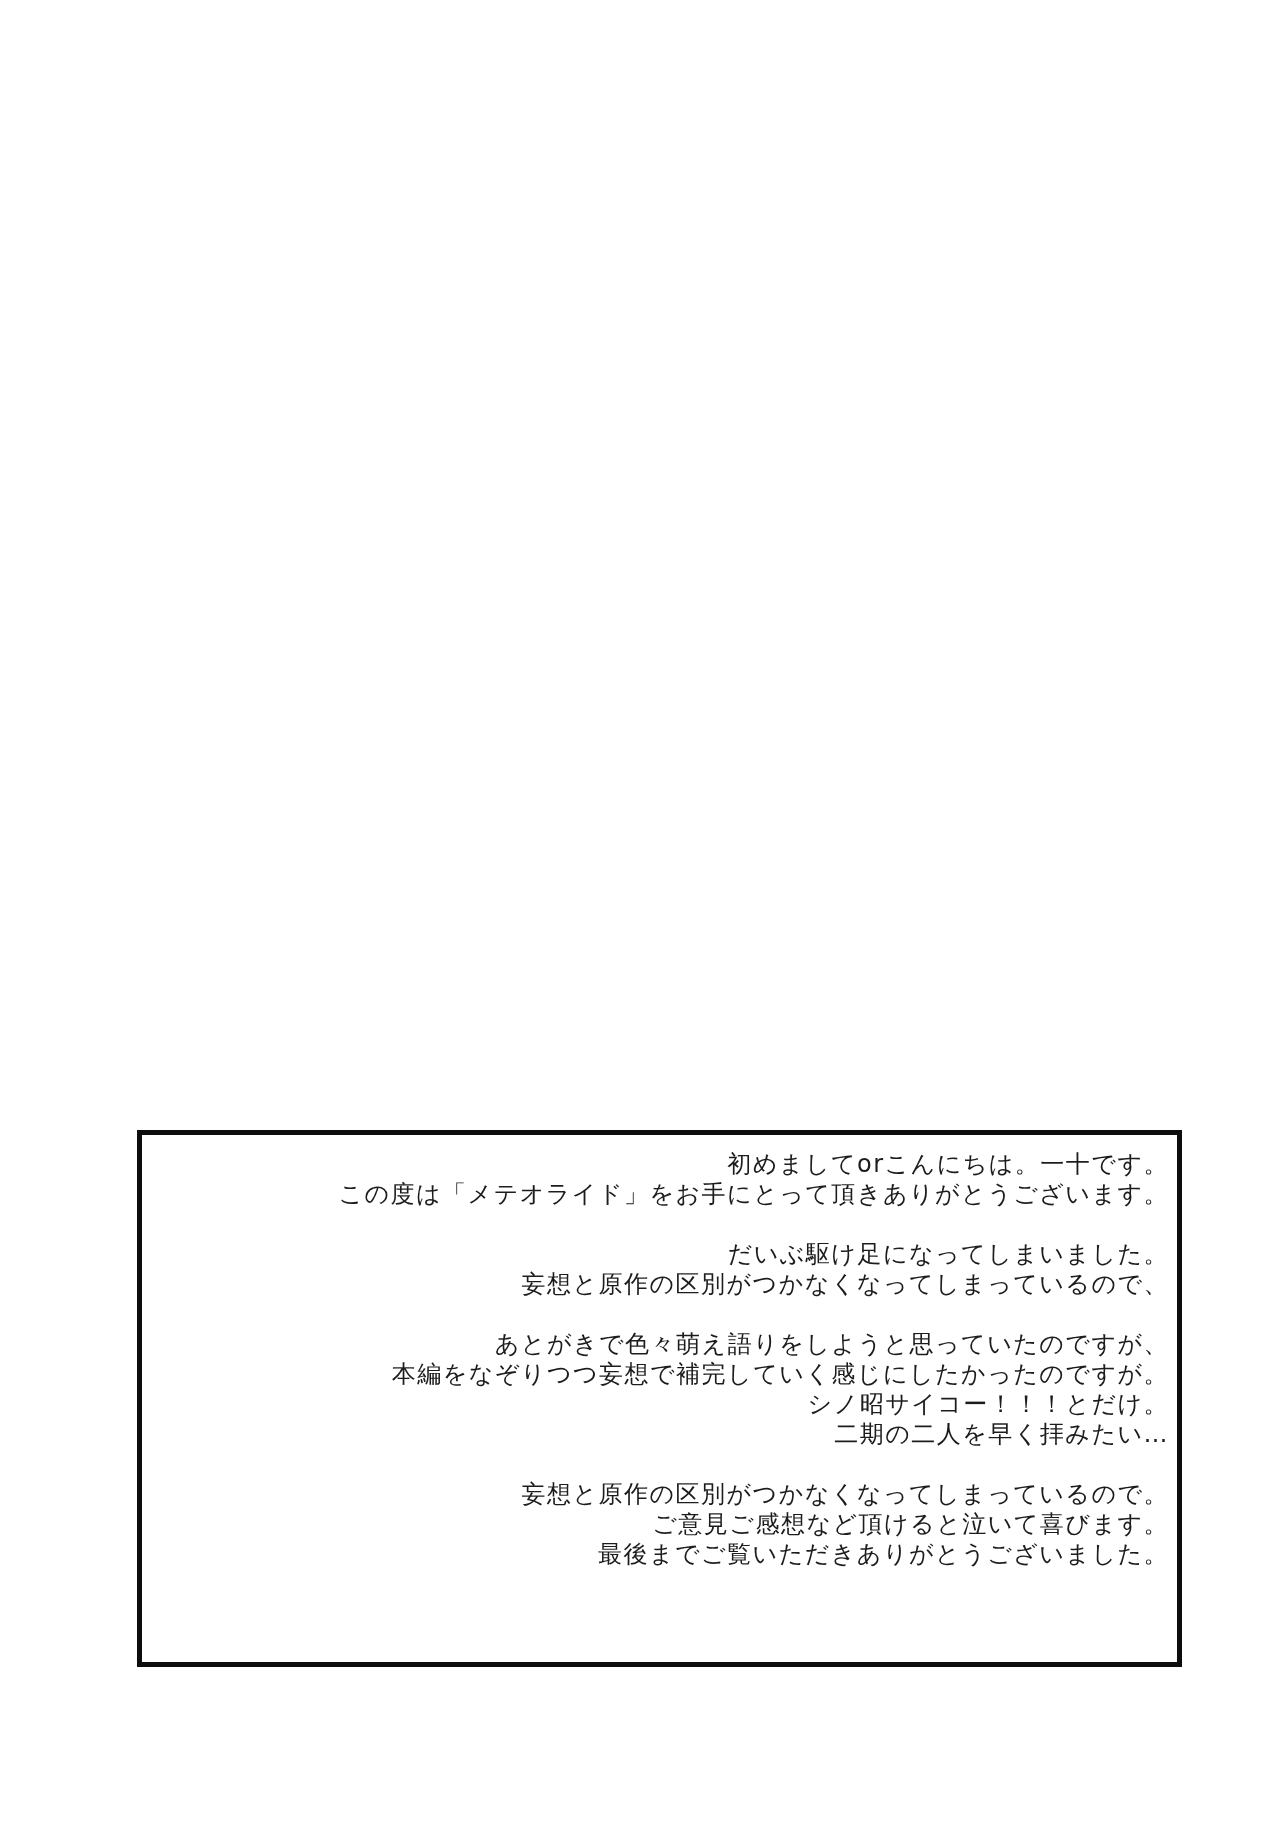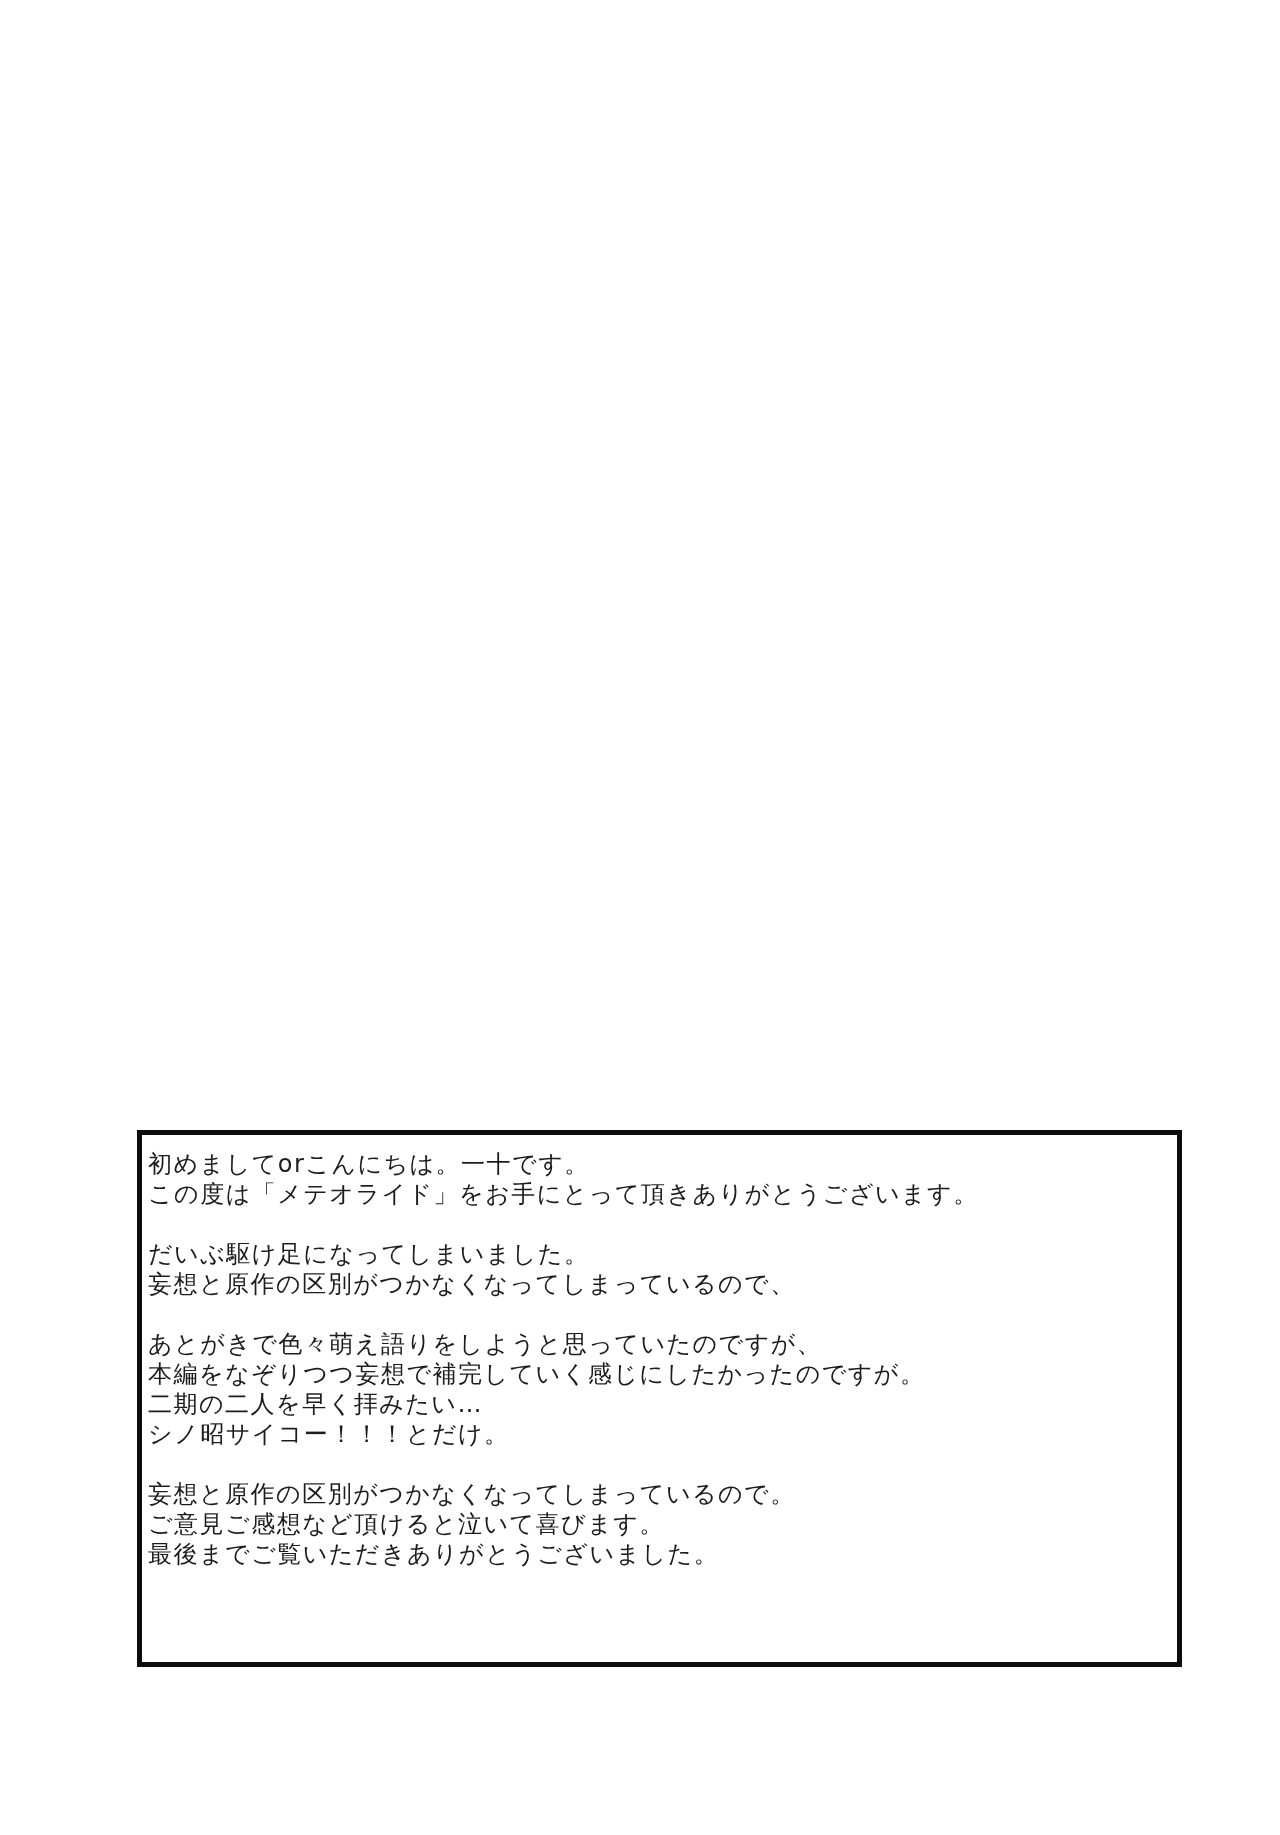--- a/index.html
+++ b/index.html
@@ -35,40 +35,41 @@
     width: 100%;
   }
   .line {
     font-size: 24px;
     line-height: 30px;
     height: 30px;
     color: #1c1c1c;
     letter-spacing: 1.5px;
     white-space: nowrap;
     font-weight: 500;
+    text-align: right;
   }
   .line.blank {
     
   }
 </style>
 </head>
 <body>
 
 <div class="page">
   <div class="afterword-box">
     <div class="afterword-lines">
         <div class="line">初めましてorこんにちは。一十です。</div>
         <div class="line">この度は「メテオライド」をお手にとって頂きありがとうございます。</div>
         <div class="line blank">&nbsp;</div>
         <div class="line">だいぶ駆け足になってしまいました。</div>
         <div class="line">妄想と原作の区別がつかなくなってしまっているので、</div>
         <div class="line blank">&nbsp;</div>
         <div class="line">あとがきで色々萌え語りをしようと思っていたのですが、</div>
         <div class="line">本編をなぞりつつ妄想で補完していく感じにしたかったのですが。</div>
+        <div class="line">シノ昭サイコー！！！とだけ。</div>
         <div class="line">二期の二人を早く拝みたい…</div>
-        <div class="line">シノ昭サイコー！！！とだけ。</div>
         <div class="line blank">&nbsp;</div>
         <div class="line">妄想と原作の区別がつかなくなってしまっているので。</div>
         <div class="line">ご意見ご感想など頂けると泣いて喜びます。</div>
         <div class="line">最後までご覧いただきありがとうございました。</div>
       </div>
   </div>
 </div>
 
 </body></html>

